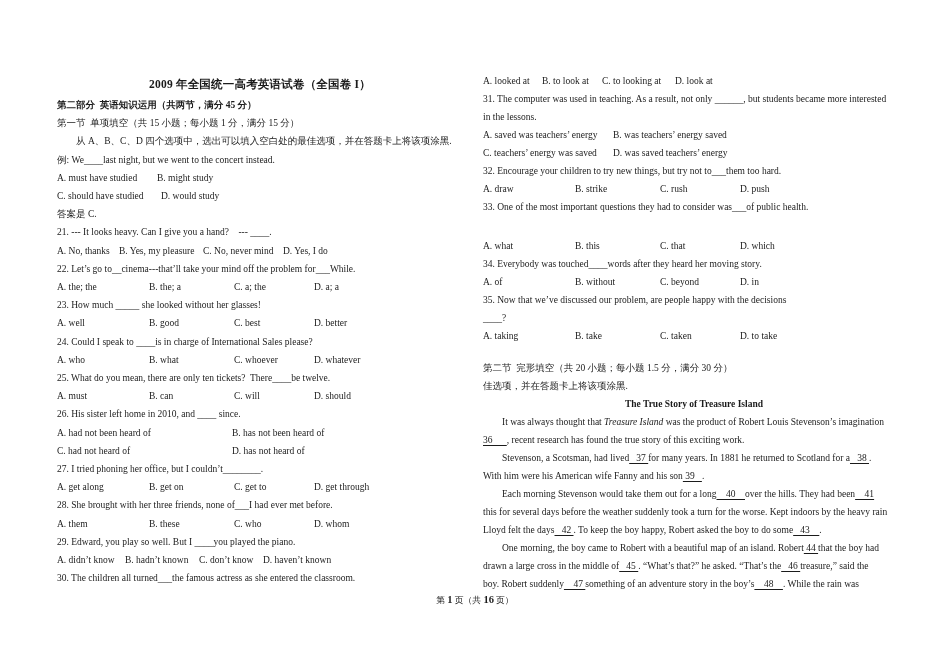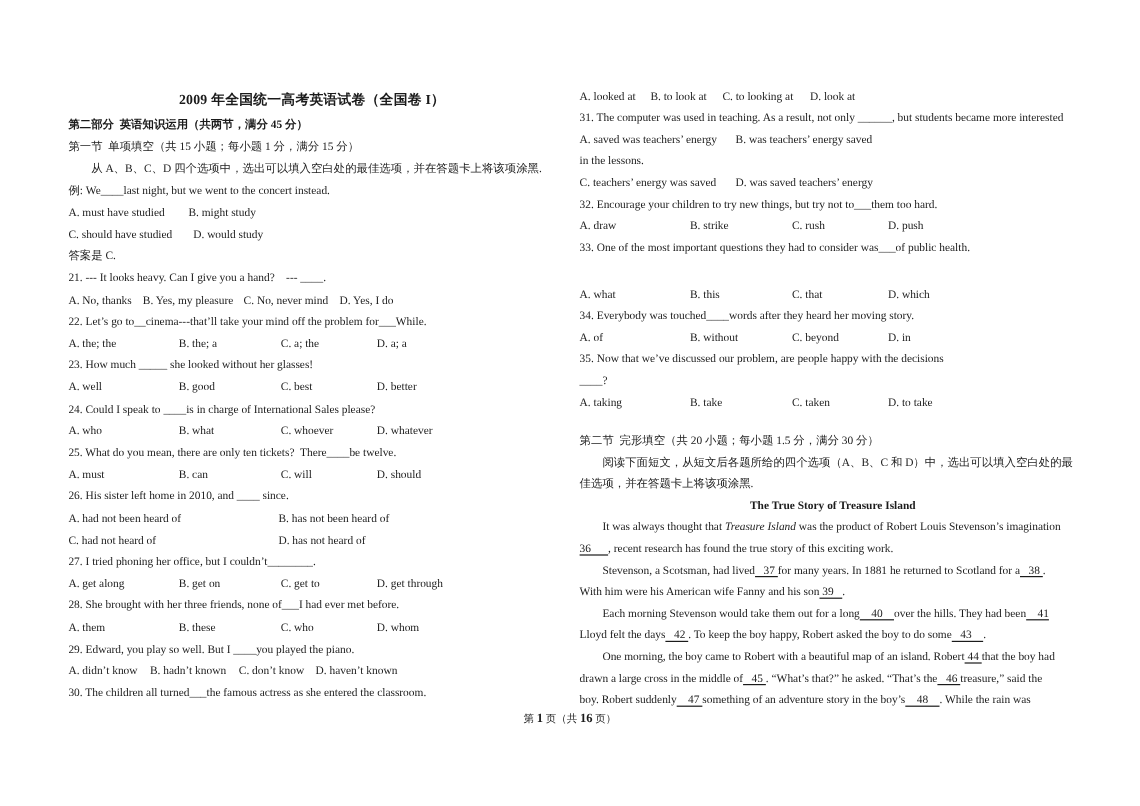--- a/index.html
+++ b/index.html
@@ -65,41 +65,41 @@
       <div class="line"><span class="cell" style="width: 92px;">A. get along</span><span class="cell" style="width: 85px;">B. get on</span><span class="cell" style="width: 80px;">C. get to</span><span>D. get through</span></div>
       <div class="line"><span>28. She brought with her three friends, none of___I had ever met before.</span></div>
       <div class="line"><span class="cell" style="width: 92px;">A. them</span><span class="cell" style="width: 85px;">B. these</span><span class="cell" style="width: 80px;">C. who</span><span>D. whom</span></div>
       <div class="line"><span>29. Edward, you play so well. But I ____you played the piano.</span></div>
       <div class="line"><span class="cell" style="width: 68px;">A. didn’t know</span><span class="cell" style="width: 74px;">B. hadn’t known</span><span class="cell" style="width: 64px;">C. don’t know</span><span>D. haven’t known</span></div>
       <div class="line"><span>30. The children all turned___the famous actress as she entered the classroom.</span></div>
     </div>
   <div class="col col-right">
       <div class="line"><span class="cell" style="width: 59px;">A. looked at</span><span class="cell" style="width: 60px;">B. to look at</span><span class="cell" style="width: 73px;">C. to looking at</span><span>D. look at</span></div>
       <div class="line"><span>31. The computer was used in teaching. As a result, not only ______, but students became more interested</span></div>
+      <div class="line"><span>in the lessons.</span></div>
       <div class="line"><span class="cell" style="width: 130px;">A. saved was teachers’ energy</span><span>B. was teachers’ energy saved</span></div>
-      <div class="line"><span>in the lessons.</span></div>
       <div class="line"><span class="cell" style="width: 130px;">C. teachers’ energy was saved</span><span>D. was saved teachers’ energy</span></div>
       <div class="line"><span>32. Encourage your children to try new things, but try not to___them too hard.</span></div>
       <div class="line"><span class="cell" style="width: 92px;">A. draw</span><span class="cell" style="width: 85px;">B. strike</span><span class="cell" style="width: 80px;">C. rush</span><span>D. push</span></div>
       <div class="line"><span>33. One of the most important questions they had to consider was___of public health.</span></div>
       <div class="line"><span class="cell" style="width: 92px;">A. what</span><span class="cell" style="width: 85px; margin-top: 21px;">B. this</span><span class="cell" style="width: 80px;">C. that</span><span>D. which</span></div>
       <div class="line"><span>34. Everybody was touched____words after they heard her moving story.</span></div>
       <div class="line"><span class="cell" style="width: 92px;">A. of</span><span class="cell" style="width: 85px;">B. without</span><span class="cell" style="width: 80px;">C. beyond</span><span>D. in</span></div>
       <div class="line"><span>35. Now that we’ve discussed our problem, are people happy with the decisions</span></div>
       <div class="line"><span>____?</span></div>
       <div class="line"><span class="cell" style="width: 92px;">A. taking</span><span class="cell" style="width: 85px;">B. take</span><span class="cell" style="width: 80px;">C. taken</span><span>D. to take</span></div>
       <div class="line blank">&nbsp;</div>
       <div class="line"><span>第二节  完形填空（共 20 小题；每小题 1.5 分，满分 30 分）</span></div>
-      <div class="line ind"><span>阅读下面短文，从短文后各题所给的四个选项（A、B、C 和 D）中，选出可以填入空白处的最</span></div>
       <div class="line"><span>佳选项，并在答题卡上将该项涂黑.</span></div>
       <div class="line cb"><span>The True Story of Treasure Island</span></div>
       <div class="line ind"><span>It was always thought that </span><span class="i">Treasure Island</span><span> was the product of Robert Louis Stevenson’s imagination</span></div>
       <div class="line"><span class="u">36      </span><span>, recent research has found the true story of this exciting work.</span></div>
       <div class="line ind"><span>Stevenson, a Scotsman, had lived</span><span class="u">   37 </span><span>for many years. In 1881 he returned to Scotland for a</span><span class="u">   38 </span><span>.</span></div>
       <div class="line"><span>With him were his American wife Fanny and his son</span><span class="u"> 39   </span><span>.</span></div>
       <div class="line ind"><span>Each morning Stevenson would take them out for a long</span><span class="u">    40    </span><span>over the hills. They had been</span><span class="u">    41</span></div>
+      <div class="line"><span>this for several days before the weather suddenly took a turn for the worse. Kept indoors by the heavy rain</span></div>
       <div class="line"><span>Lloyd felt the days</span><span class="u">   42 </span><span>. To keep the boy happy, Robert asked the boy to do some</span><span class="u">   43    </span><span>.</span></div>
       <div class="line ind"><span>One morning, the boy came to Robert with a beautiful map of an island. Robert</span><span class="u"> 44 </span><span>that the boy had</span></div>
       <div class="line"><span>drawn a large cross in the middle of</span><span class="u">   45 </span><span>. “What’s that?” he asked. “That’s the</span><span class="u">   46 </span><span>treasure,” said the</span></div>
       <div class="line"><span>boy. Robert suddenly</span><span class="u">    47 </span><span>something of an adventure story in the boy’s</span><span class="u">    48    </span><span>. While the rain was</span></div>
     </div>
   <div class="footer"><span>第 </span><span class="b">1</span><span> 页（共 </span><span class="b">16</span><span> 页）</span></div>
 </div>
 
 </body></html>

